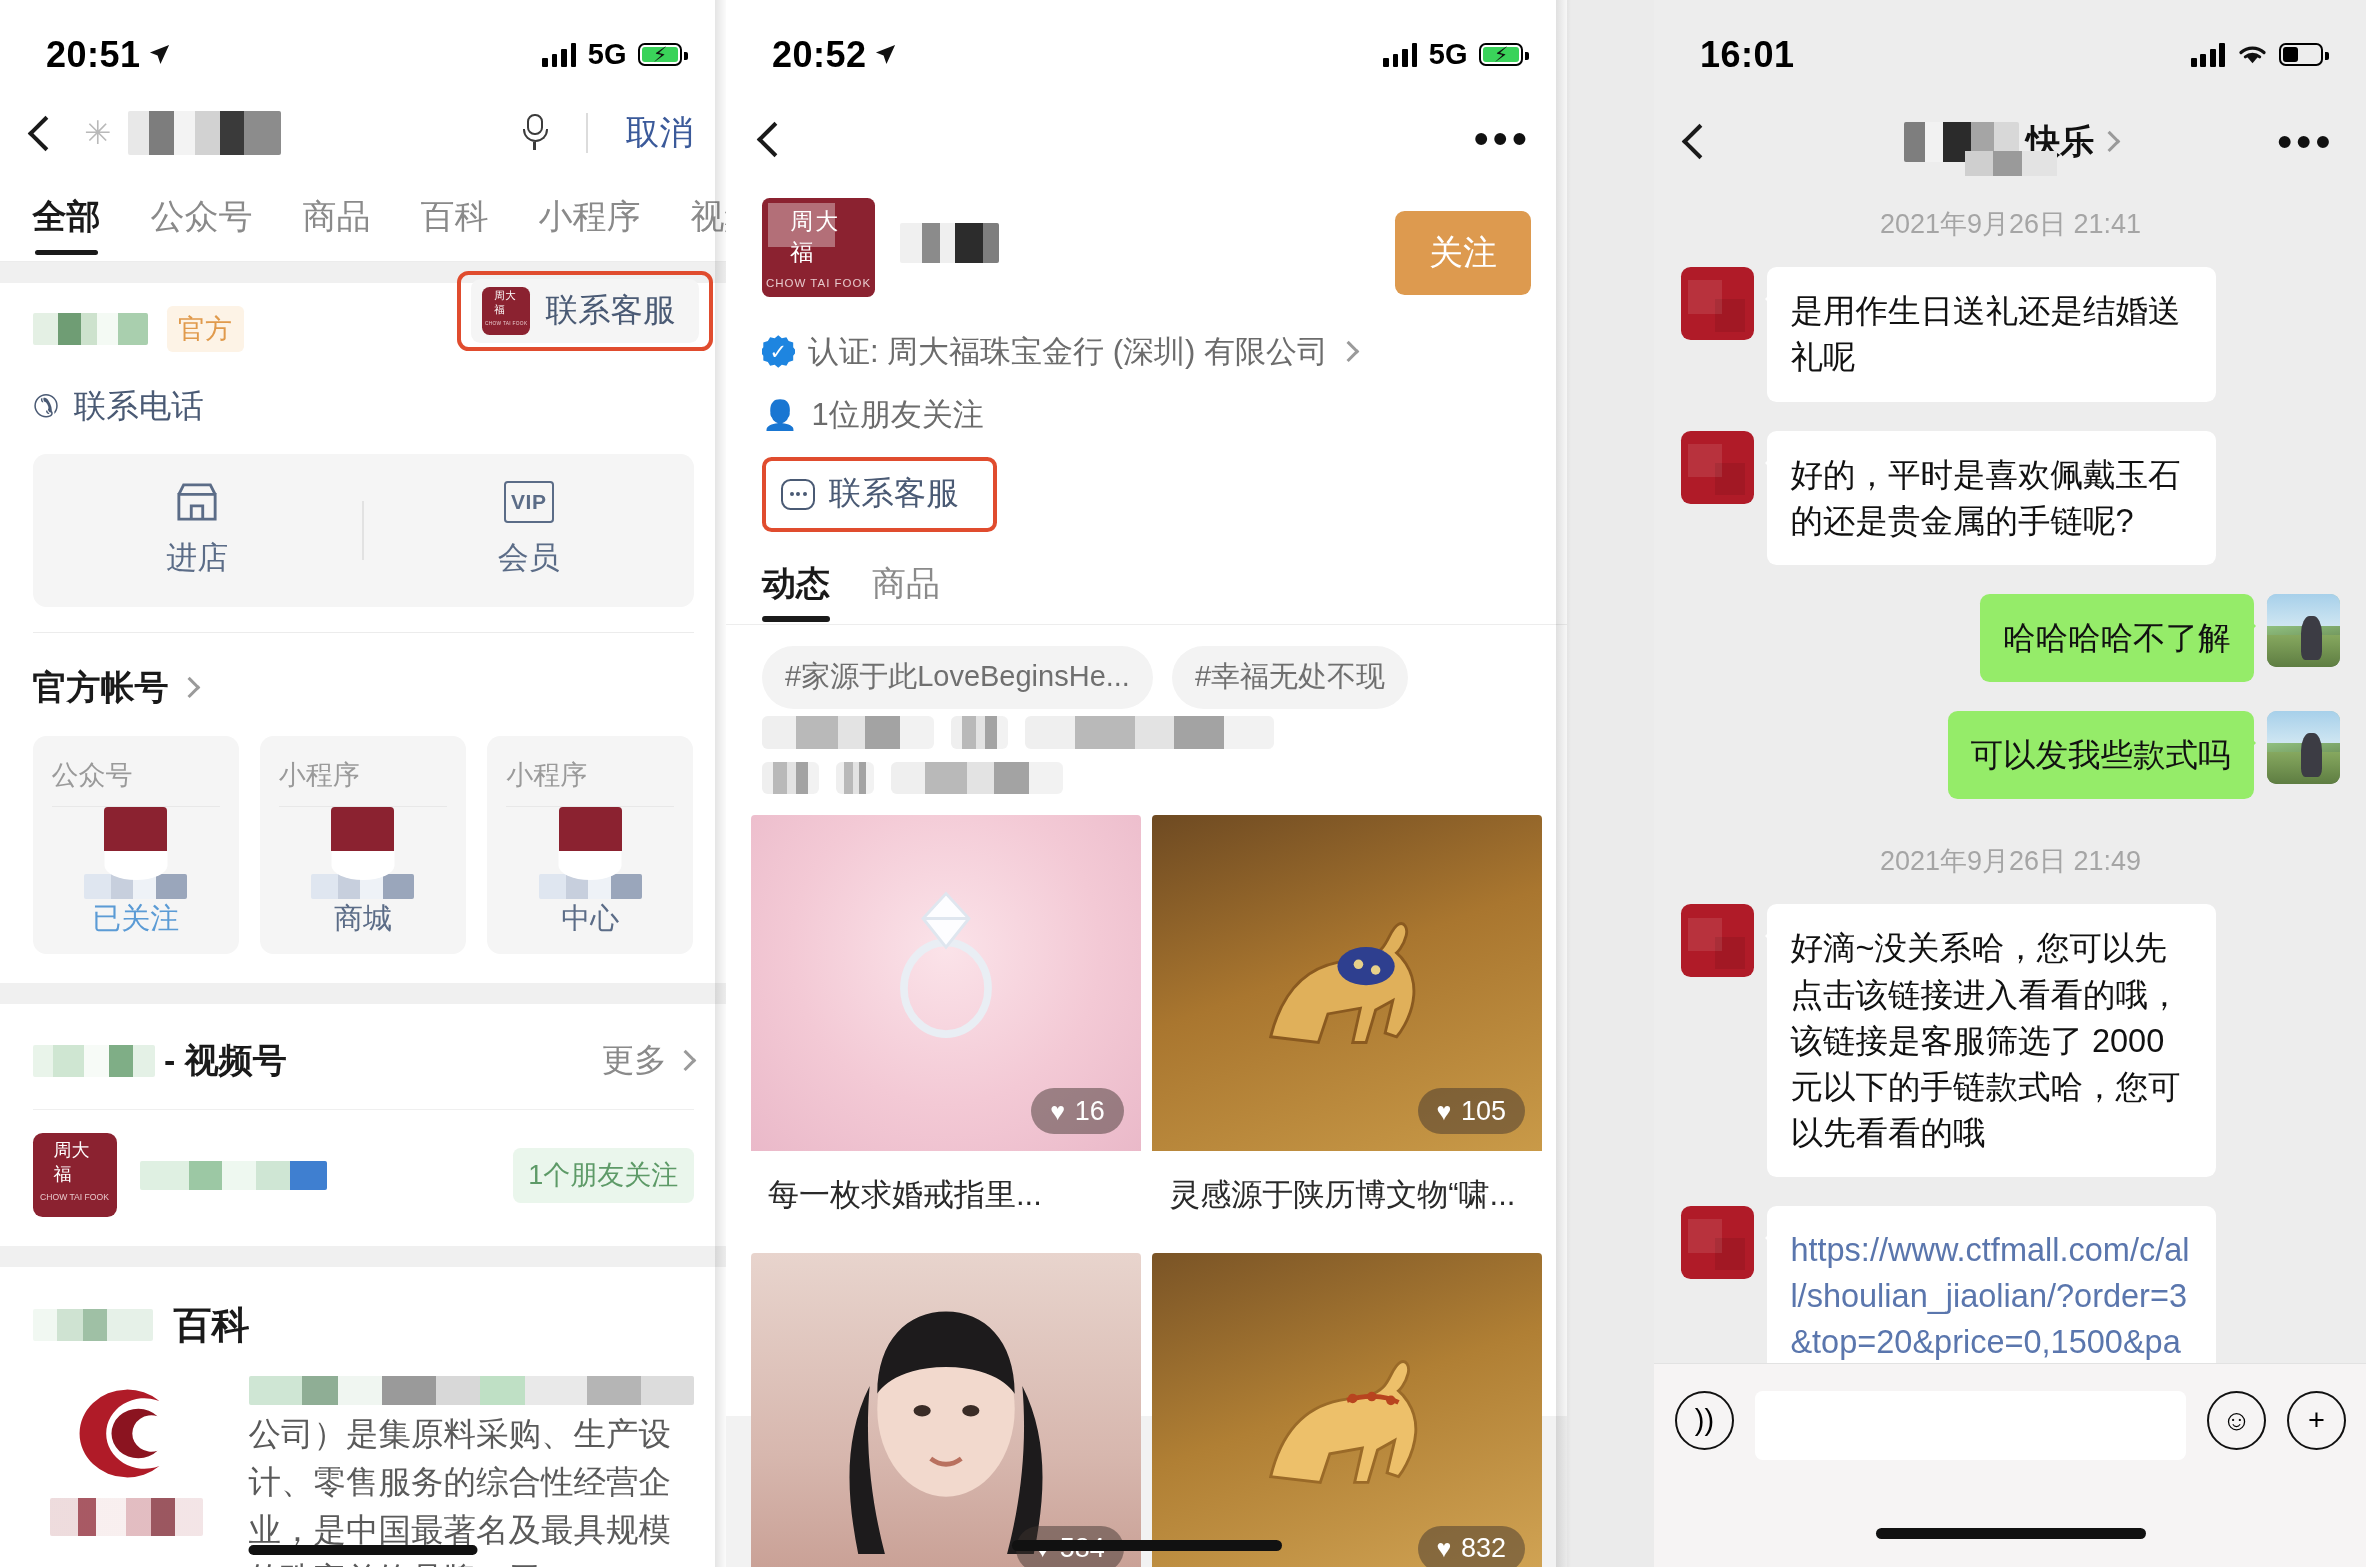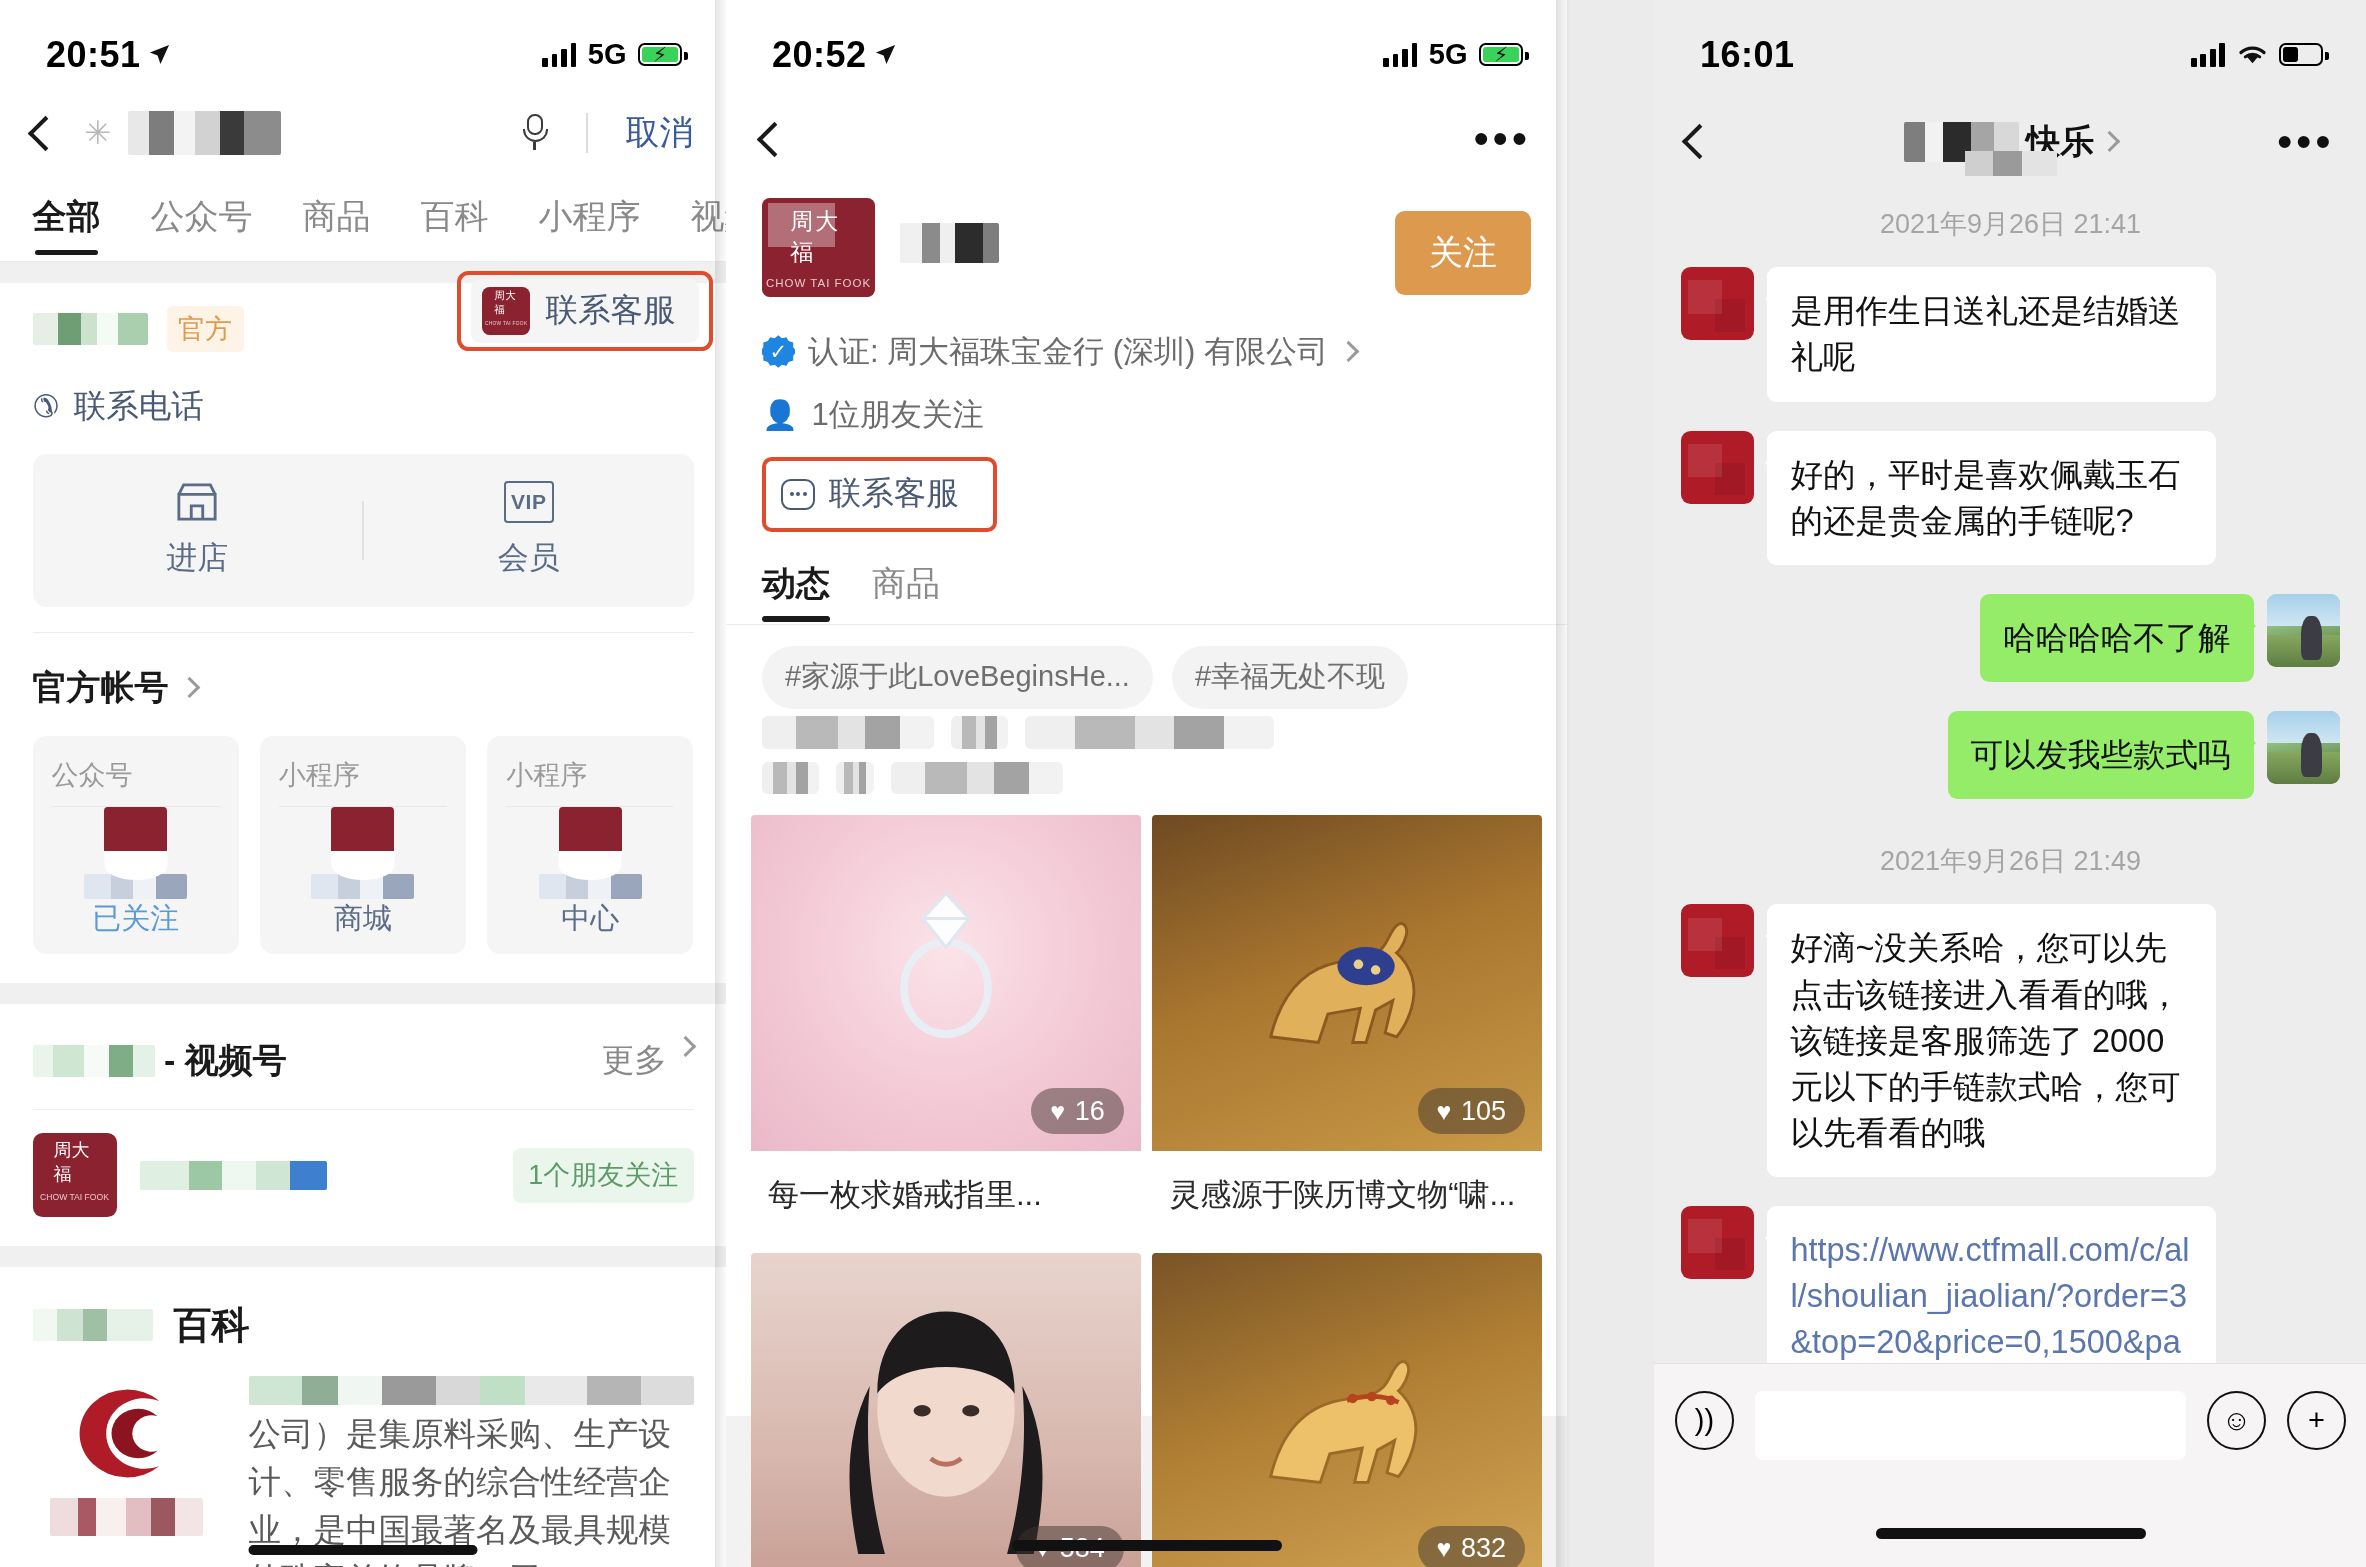--- a/index.html
+++ b/index.html
@@ -106,21 +106,21 @@
   .mini-avatar::after{content:""; position:absolute; left:50%; top:100%; transform:translateX(-50%); width:63px; height:29px; background:#fff; border-radius:0 0 50% 50%;}
   .mini-name-mosaic { width: 103px; height: 25px; margin-top:13.4px;
      background: linear-gradient(to right,#dfe6f0 0 26%, #c7cfdd 26% 48%, #eef2f7 48% 70%, #9aa6bb 70% 100%); }
   .mini-foot { font-size: 29px; text-align:center; color:#5b6c87; }
   .mini-foot.blue { color:#5b9bd5; }
 
   .vchan-row { display:flex; align-items:center; justify-content:space-between; padding: 34px 0 25px; }
   .vchan-left { display:flex; align-items:center; gap: 9.6px; font-size:34px; font-weight:700; color:#1a1a1a;}
   .vchan-mosaic { width: 122px; height: 32.5px;
      background: linear-gradient(to right,#e9f4ea 0 16%, #cfe6d2 16% 42%, #f7fbf7 42% 62%, #7fae86 62% 82%, #e4f1e6 82% 100%); }
-  .more { display:flex; gap:11.5px; font-size:32.5px; color:#8a8a8a; }
+  .more { display:flex; align-items:center; gap:11.5px; font-size:32.5px; color:#8a8a8a; }
 
   .vchan-item { display:flex; align-items:center; gap:23px; padding: 23px 0 29px; border-top:1px solid #efefef; }
   .ctf-logo-md { width:84px; height:84px; border-radius:9.6px; background:#8b2230; position:relative; overflow:hidden;}
   .ctf-logo-md::before { content:"周大福"; position:absolute; left:50%; top:34%; transform:translate(-50%,-50%); color:#fff; font-size:18px;}
   .ctf-logo-md::after { content:"CHOW TAI FOOK"; position:absolute; left:50%; top:76%; transform:translate(-50%,-50%); color:#e7c9cc; font-size:8.6px; white-space:nowrap;}
   .vchan-name-mosaic { width: 187px; height: 29px;
      background: linear-gradient(to right,#dff0e2 0 26%, #9cc8a4 26% 44%, #eef8f0 44% 62%, #cfe6d4 62% 80%, #3f7fd0 80% 100%); }
   .friend-badge { margin-left:auto; font-size: 27px; color:#5d9a67; background:#eaf6ec; border-radius:7.6px; padding: 9.6px 15.3px; }
 
   .baike-head { display:flex; align-items:center; gap: 21px; padding: 32.5px 0 25px; }

